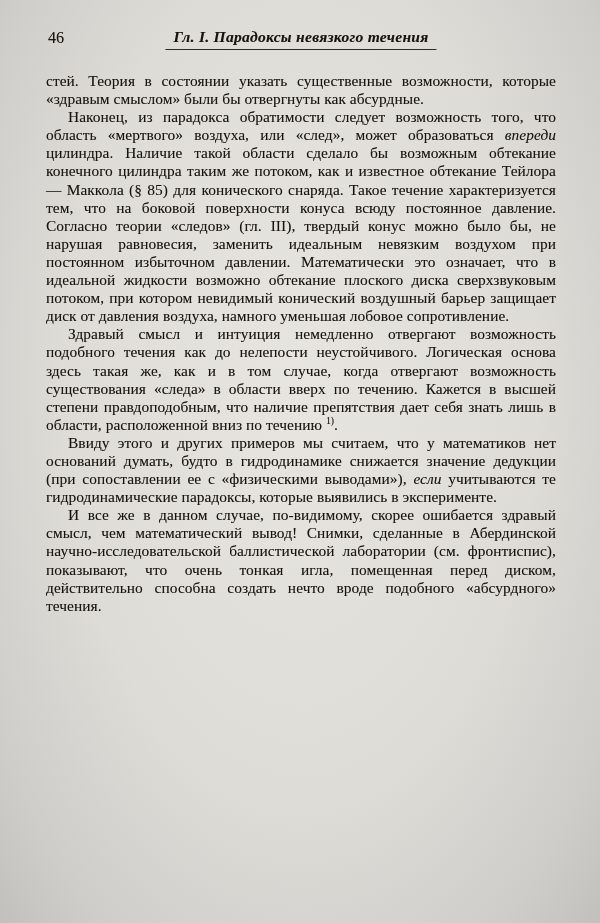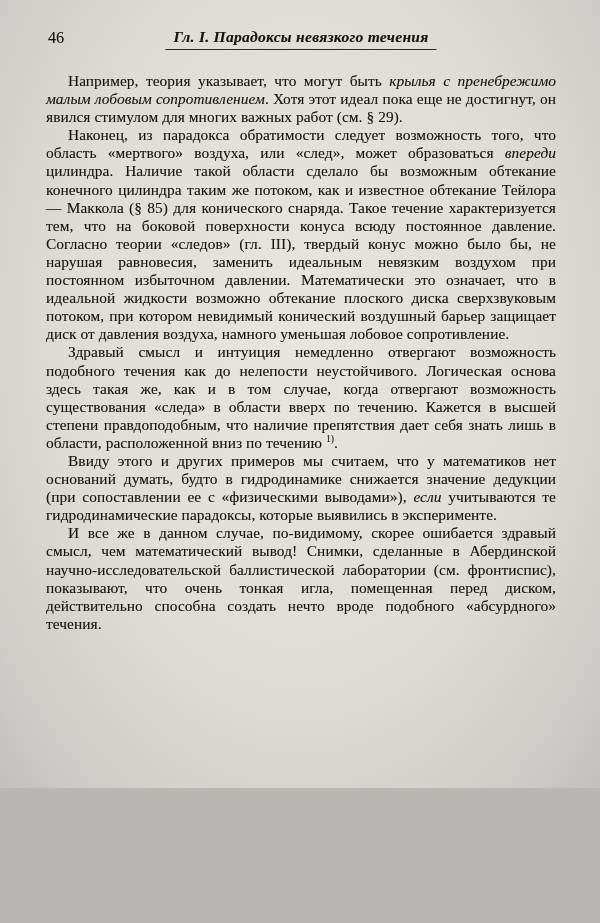--- a/index.html
+++ b/index.html
@@ -9,21 +9,21 @@
   body {
     width: 600px;
     height: 923px;
     overflow: hidden;
     background: #b9b7b3;
     font-family: "Liberation Serif", "DejaVu Serif", serif;
   }
   .page {
     position: relative;
     width: 600px;
-    height: 788px;
+    height: 923px;
     box-sizing: border-box;
     padding: 28px 44px 0 46px;
     background: radial-gradient(ellipse at 50% 42%, #e7e5e0 0%, #dedcd7 55%, #cfcdc9 85%, #c2c0bc 100%);
     color: #17140f;
     text-shadow: 0.2px 0.2px 0.4px rgba(25,22,18,0.35);
     font-family: Liberation Serif, serif;
   }
   .page-header {
     position: relative;
     height: 26px;
@@ -83,22 +83,22 @@
 
 <div class="page">
 
   <header class="page-header">
     <span class="page-number">46</span>
     <span class="running-title">Гл. I. Парадоксы невязкого течения</span>
   </header>
 
   <main class="text-block">
 
+    <p class="para"><span>стей. Теория в состоянии указать существенные возможности, которые «здравым смыслом» были бы отвергнуты как абсурдные.</span></p>
 
-    <p class="para indent"><span>Например, теория указывает, что могут быть </span><span class="it">крылья с пренебрежимо малым лобовым сопротивлением</span><span>. Хотя этот идеал пока еще не достигнут, он явился стимулом для многих важных работ (см. § 29).</span></p>
 
     <p class="para indent"><span>Наконец, из парадокса обратимости следует возможность того, что область «мертвого» воздуха, или «след», может образоваться </span><span class="it">впереди</span><span> цилиндра. Наличие такой области сделало бы возможным обтекание конечного цилиндра таким же потоком, как и известное обтекание Тейлора — Маккола (§ 85) для конического снаряда. Такое течение характеризуется тем, что на боковой поверхности конуса всюду постоянное давление. Согласно теории «следов» (гл. III), твердый конус можно было бы, не нарушая равновесия, заменить идеальным невязким воздухом при постоянном избыточном давлении. Математически это означает, что в идеальной жидкости возможно обтекание плоского диска сверхзвуковым потоком, при котором невидимый конический воздушный барьер защищает диск от давления воздуха, намного уменьшая лобовое сопротивление.</span></p>
 
     <p class="para indent"><span>Здравый смысл и интуиция немедленно отвергают возможность подобного течения как до нелепости неустойчивого. Логическая основа здесь такая же, как и в том случае, когда отвергают возможность существования «следа» в области вверх по течению. Кажется в высшей степени правдоподобным, что наличие препятствия дает себя знать лишь в области, расположенной вниз по течению </span><span class="sup">1)</span><span>.</span></p>
 
     <p class="para indent"><span>Ввиду этого и других примеров мы считаем, что у математиков нет оснований думать, будто в гидродинамике снижается значение дедукции (при сопоставлении ее с «физическими выводами»), </span><span class="it">если</span><span> учитываются те гидродинамические парадоксы, которые выявились в эксперименте.</span></p>
 
     <p class="para indent"><span>И все же в данном случае, по-видимому, скорее ошибается здравый смысл, чем математический вывод! Снимки, сделанные в Абердинской научно-исследовательской баллистической лаборатории (см. фронтиспис), показывают, что очень тонкая игла, помещенная перед диском, действительно способна создать нечто вроде подобного «абсурдного» течения.</span></p>
 
   </main>

